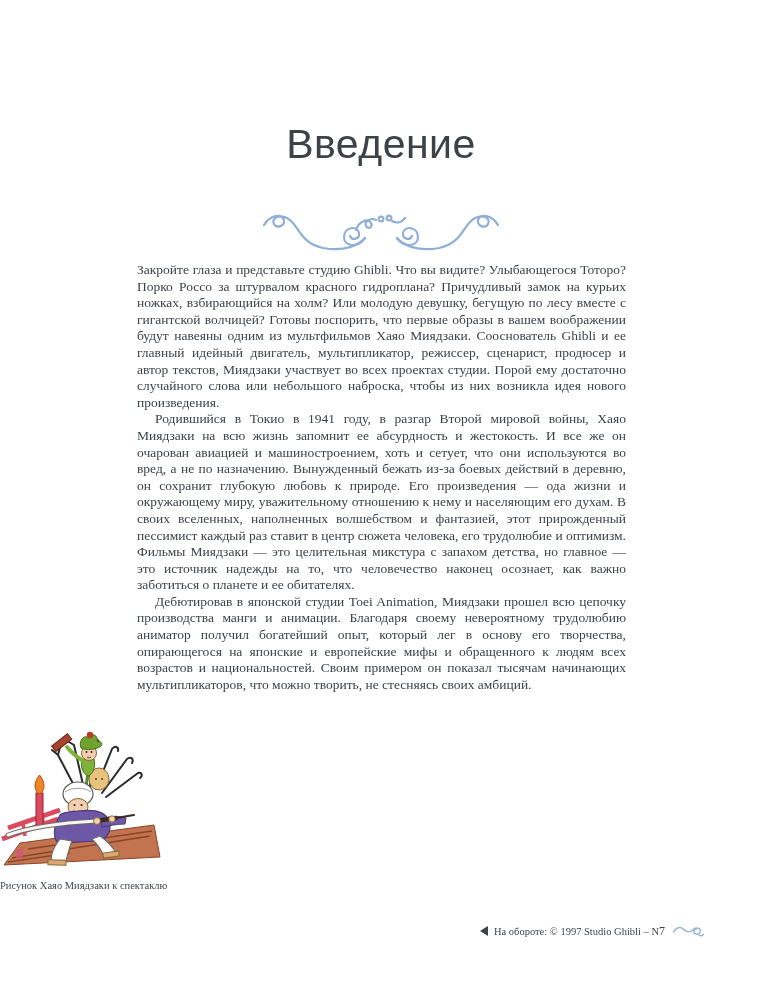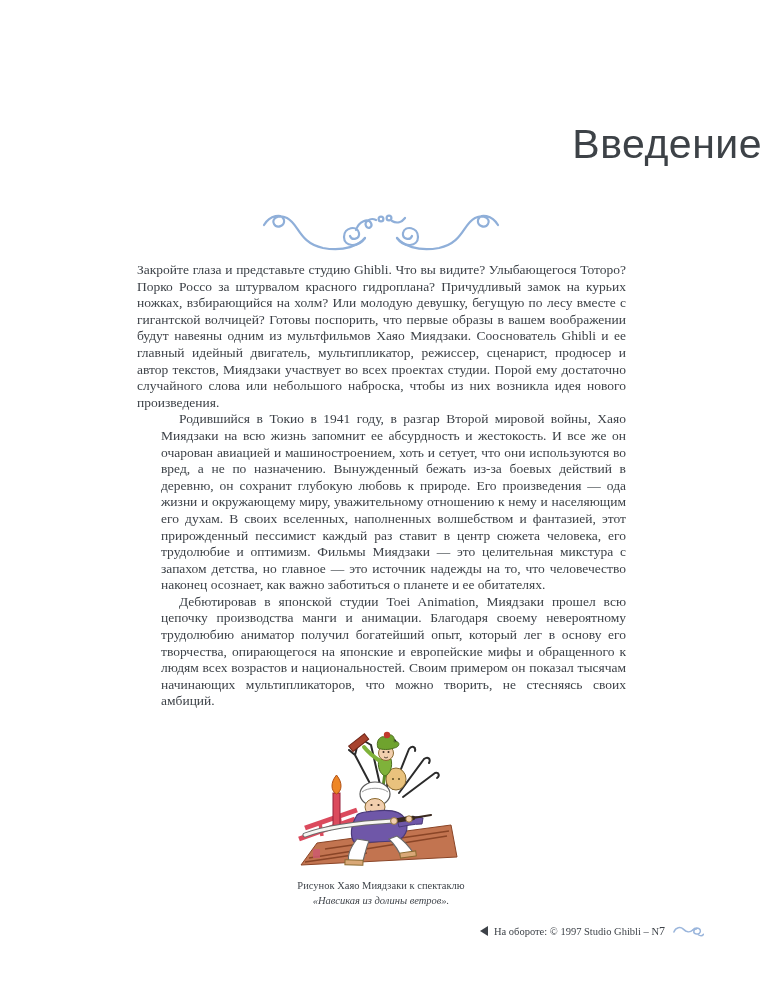--- a/index.html
+++ b/index.html
@@ -3,37 +3,37 @@
 <meta charset="utf-8">
 <style>
   html,body { margin:0; padding:0; background:#ffffff; }
   .page {
     position:relative; width:762px; height:1000px; margin:0 auto;
     background:#ffffff; overflow:hidden;
     font-family:"Liberation Serif", serif;
     color:#3d4248;
   }
   
-  .header { position:absolute; top:122px; left:0; width:762px; text-align:right; }
+  .header { position:absolute; top:122px; left:0; width:762px; text-align:center; }
   .title-line {
     font-family:"Liberation Sans", sans-serif;
     font-weight:300; font-size:41px; line-height:44px;
     color:#3d4247; letter-spacing:0.5px;
   }
   .ornament-wrap { position:absolute; top:210px; left:0; width:762px; text-align:center; }
   
   .body-text {
     position:absolute; top:262px; left:137px; width:489px;
     font-size:13.5px; line-height:16.6px; text-align:justify;
     color:#3d4248;
   }
   .body-text p { margin:0; }
-  .body-text p.indent { text-indent:18px;margin-left:24px; }
+  .body-text p.indent { text-indent:18px; }
   
-  .figure { position:absolute; top:731px; left:0; width:762px; text-align:center; }
+  .figure { position:absolute; top:731px; left:0; width:762px; text-align:left; }
   .figure-caption { margin-top:7px; font-size:10.5px; line-height:15px; color:#41464c; }
   .caption-italic { font-style:italic; }
   
   .footer {
     position:absolute; top:921px; left:55px; right:58px; height:20px;
     display:flex; justify-content:flex-end; align-items:center;
   }
   .footer-left { display:flex; align-items:center; gap:6px; }
   .tri-left {
     width:0; height:0;
@@ -133,21 +133,20 @@
       <path d="M8,104 C30,96 60,92 96,90" stroke="#f7f6f2" stroke-width="3" fill="none" stroke-linecap="round"></path>
       <path d="M96,90 L116,87" stroke="#3a2a20" stroke-width="4.5" fill="none" stroke-linecap="round"></path>
       <path d="M116,87 L134,84" stroke="#3a2a20" stroke-width="2.2" fill="none" stroke-linecap="round"></path>
       <circle cx="97" cy="90" r="3.4" fill="#f2cfae" stroke="#8a6a30" stroke-width="0.9"></circle>
       <circle cx="112" cy="88" r="3.2" fill="#f2cfae" stroke="#8a6a30" stroke-width="0.9"></circle>
 
       <rect x="16" y="118" width="7" height="9" fill="#cc5a6e" opacity="0.85"></rect>
     </svg>
     <div class="figure-caption">
       <div>Рисунок Хаяо Миядзаки к спектаклю</div>
-      <div class="caption-italic">«Навсикая из долины ветров».</div>
     </div>
   </div>
 
   <div class="footer">
     <div class="footer-left">
       <span class="tri-left"></span>
       <span class="back-note">На обороте: © 1997 Studio Ghibli – N</span>
     </div>
     <div class="footer-right">
       <span class="page-number">7</span>

